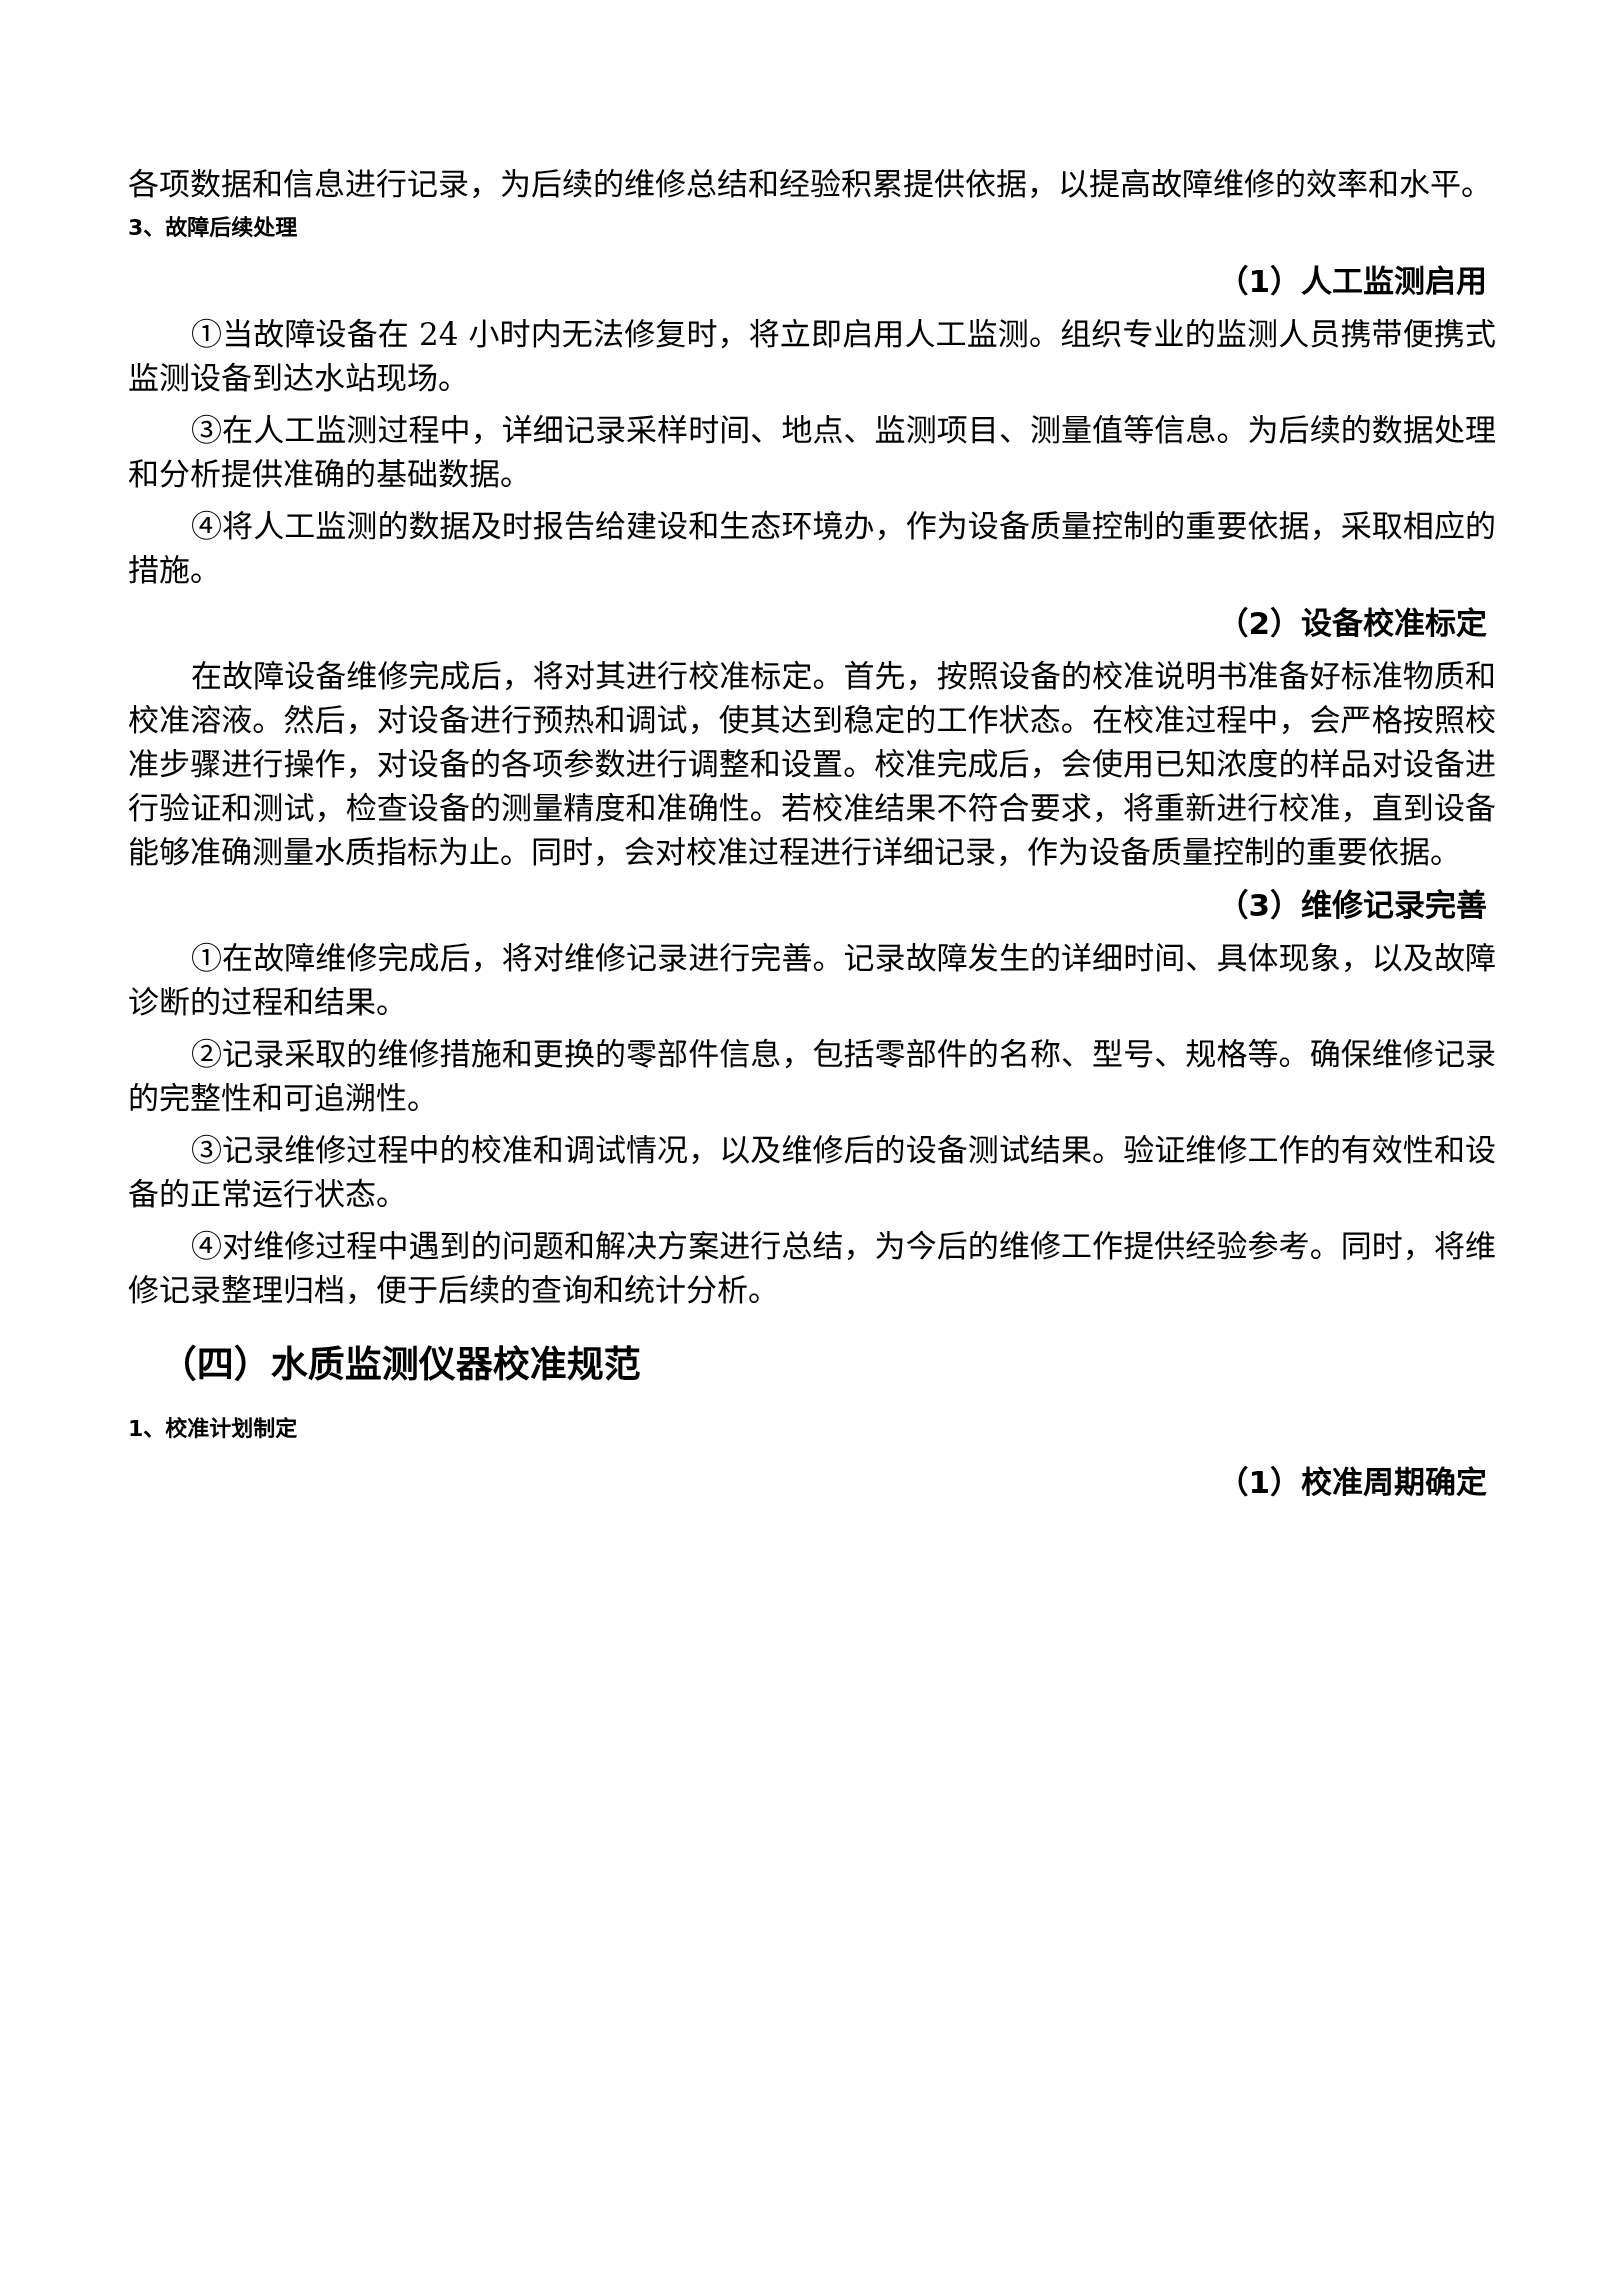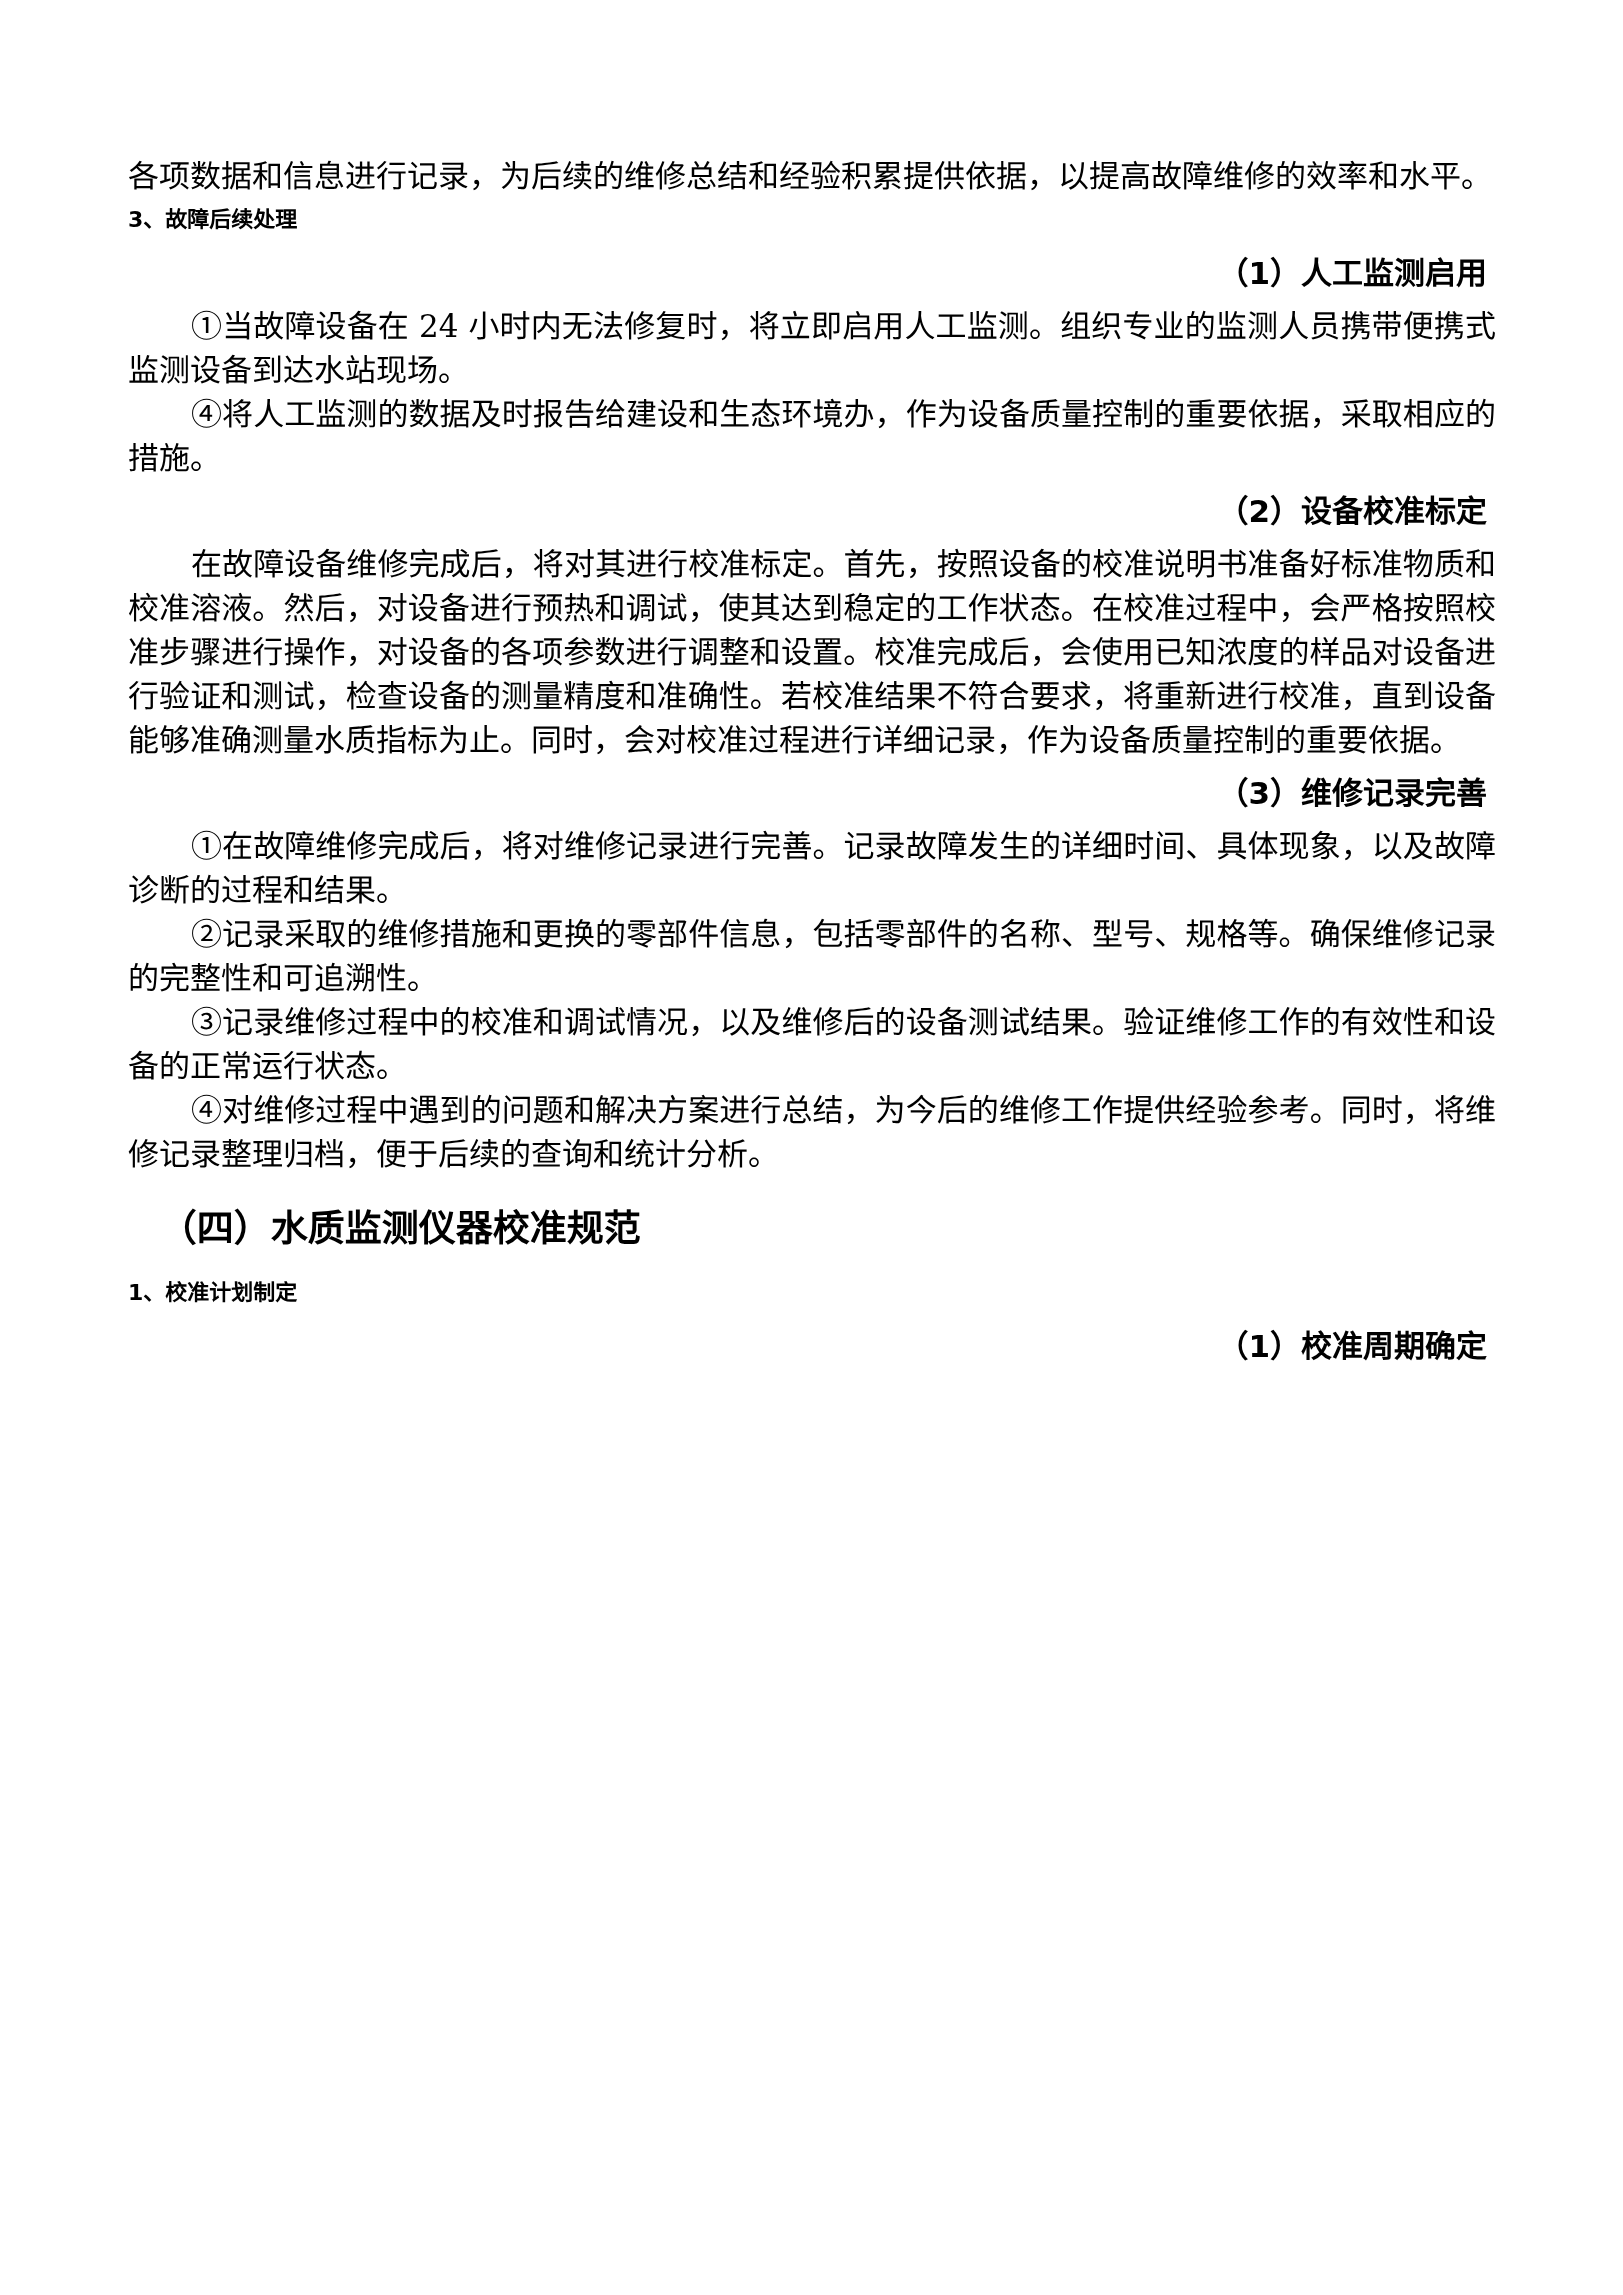--- a/index.html
+++ b/index.html
@@ -20,21 +20,21 @@
     box-sizing: border-box;
     padding: 154px 128px 0 128px;
     overflow: hidden;
   }
   .content {
     width: 1368px;
   }
 
   
   p.body-text {
-    margin: 0 0 0 0;
+    margin: 8px 0 0 0;
     font-family: "DejaVu Serif", "Liberation Serif", serif;
     font-size: 31px;
     line-height: 44px;
     text-align: justify;
     text-align-last: left;
     text-justify: inter-character;
     letter-spacing: 0px;
     word-spacing: 0px;
     -webkit-hyphens: none;
     hyphens: none;
@@ -88,20 +88,21 @@
 
     <p class="body-text noindent">各项数据和信息进行记录，为后续的维修总结和经验积累提供依据，以提高故障维修的效率和水平。</p>
 
     <h3 class="h-num">3、故障后续处理</h3>
 
     <h4 class="h-paren">（1）人工监测启用</h4>
 
     <p class="body-text indent2">①当故障设备在 24 小时内无法修复时，将立即启用人工监测。组织专业的监测人员携带便携式监测设备到达水站现场。</p>
 
 
+    <p class="body-text indent2">③在人工监测过程中，详细记录采样时间、地点、监测项目、测量值等信息。为后续的数据处理和分析提供准确的基础数据。</p>
 
     <p class="body-text indent2">④将人工监测的数据及时报告给建设和生态环境办，作为设备质量控制的重要依据，采取相应的措施。</p>
 
     <h4 class="h-paren">（2）设备校准标定</h4>
 
     <p class="body-text indent2">在故障设备维修完成后，将对其进行校准标定。首先，按照设备的校准说明书准备好标准物质和校准溶液。然后，对设备进行预热和调试，使其达到稳定的工作状态。在校准过程中，会严格按照校准步骤进行操作，对设备的各项参数进行调整和设置。校准完成后，会使用已知浓度的样品对设备进行验证和测试，检查设备的测量精度和准确性。若校准结果不符合要求，将重新进行校准，直到设备能够准确测量水质指标为止。同时，会对校准过程进行详细记录，作为设备质量控制的重要依据。</p>
 
     <h4 class="h-paren">（3）维修记录完善</h4>
 
     <p class="body-text indent2">①在故障维修完成后，将对维修记录进行完善。记录故障发生的详细时间、具体现象，以及故障诊断的过程和结果。</p>

